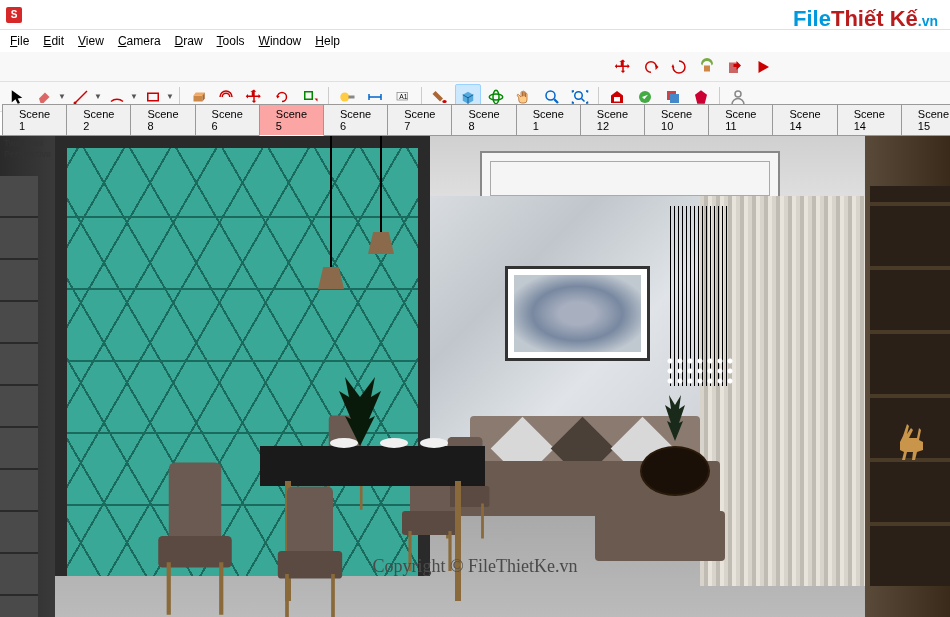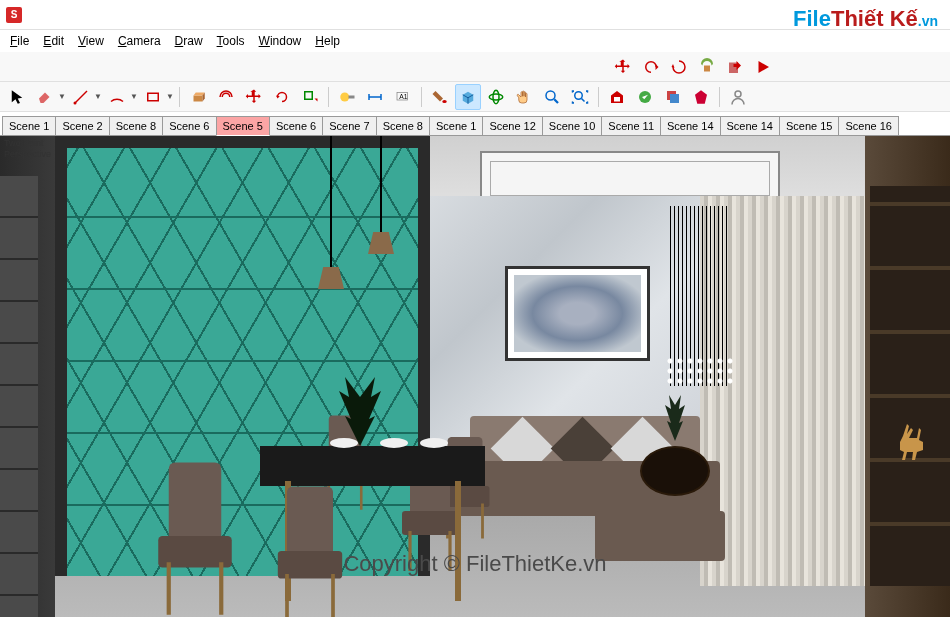--- a/index.html
+++ b/index.html
@@ -15,21 +15,21 @@
 
 .toolbar-row { height: 30px; display: flex; align-items: center; padding: 2px 4px; gap: 2px; background: #f8f8f8; border-bottom: 1px solid #e0e0e0; }
 .toolbar-row.top { justify-content: center; padding-left: 440px; }
 .tb-btn { width: 26px; height: 26px; display: flex; align-items: center; justify-content: center; border: 1px solid transparent; border-radius: 2px; cursor: pointer; font-size: 16px; }
 .tb-btn.active { background: #cce8ff; border-color: #99d1ff; }
 .tb-sep { width: 1px; height: 20px; background: #ccc; margin: 0 3px; }
 .tb-btn svg { width: 18px; height: 18px; }
 .dropdown-arrow { width:8px;font-size:8px;color:#555;margin-left:-2px;cursor:pointer;}
 
 .scene-tabs { height: 24px; display: flex; align-items: flex-end; padding: 0 2px; background: #fff; border-bottom: 1px solid #999; }
-.scene-tab { font-size: 11px; padding: 3px 6px; border: 1px solid #999; border-bottom: none; margin-right: -1px; background: #f0f0f0; cursor: pointer; position: relative; }
+.scene-tab { font-size: 11px; padding: 3px 16px; border: 1px solid #999; border-bottom: none; margin-right: -1px; background: #f0f0f0; cursor: pointer; position: relative; }
 .scene-tab.active { background: #fca5a5; z-index: 1; border-bottom: 1px solid #fff; margin-bottom: -1px; }
 
 .viewport { position: relative; width: 100%; height: 510px; background: #fff; overflow: hidden; }
 .viewport-label { position: absolute; top: 2px; left: 4px; font-size: 9px; color: #333; line-height: 1.2; z-index: 5;}
 .scene3d { position: absolute; inset: 0; }
 
 
 .wall-left { position:absolute; left:0; top:0; width:55px; height:100%; background:linear-gradient(90deg,#2a2a2a,#3a3a3a); }
 .wall-left-cab { position:absolute; left:0; top:40px; width:38px; height:460px; background:repeating-linear-gradient(0deg,#4a4a4a 0,#4a4a4a 40px,#2a2a2a 40px,#2a2a2a 42px);}
 .green-wall { position:absolute; left:55px; top:0; width:375px; height:440px; background:#3aa896; transform:skewX(0deg);
@@ -82,21 +82,21 @@
 .ch1{left:160px;top:330px;transform:scale(1.05);} 
 .ch2{left:275px;top:345px;transform:scale(0.92);} 
 .ch3{left:395px;top:305px;transform:scale(0.8) scaleX(-1);} 
 .ch4{left:430px;top:280px;transform:scale(0.7) scaleX(-1);}
 .ch5{left:310px;top:255px;transform:scale(0.65);}
 .table-plant{position:absolute;left:330px;top:235px;width:60px;height:80px;}
 .table-plant svg{width:100%;height:100%;}
 
 .watermark-logo { position: absolute; top: 6px; right: 12px; font-size: 22px; font-weight: bold; z-index: 20; }
 .watermark-logo .file { color: #0099dd; } .watermark-logo .thiet { color: #b91c1c; } .watermark-logo .vn { color: #0099dd; font-size: 14px; }
-.copyright { position: absolute; bottom: 40px; left: 50%; transform: translateX(-50%); font-size: 22px; color: #4a4a4a; z-index: 20; font-weight:500;}
+.copyright { position: absolute; bottom: 40px; left: 50%; transform: translateX(-50%); font-size: 18px; color: #4a4a4a; z-index: 20; font-weight:500;font-family:Liberation Serif, serif;}
 </style>
 </head>
 <body>
 
 <div class="titlebar">
   <div class="app-icon">S</div>
 </div>
 
 <div class="menubar" id="menubar">
     <div class="menu-item"><span>F</span>ile</div>

